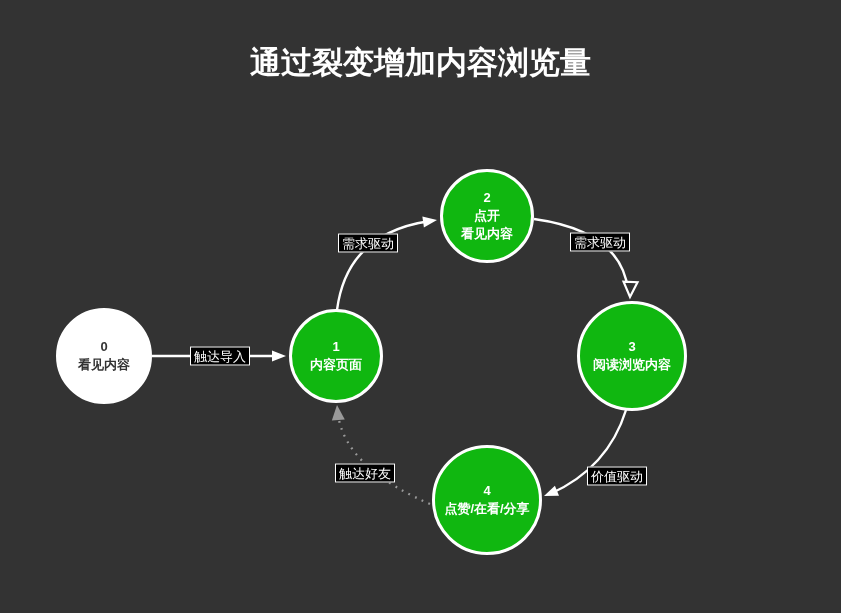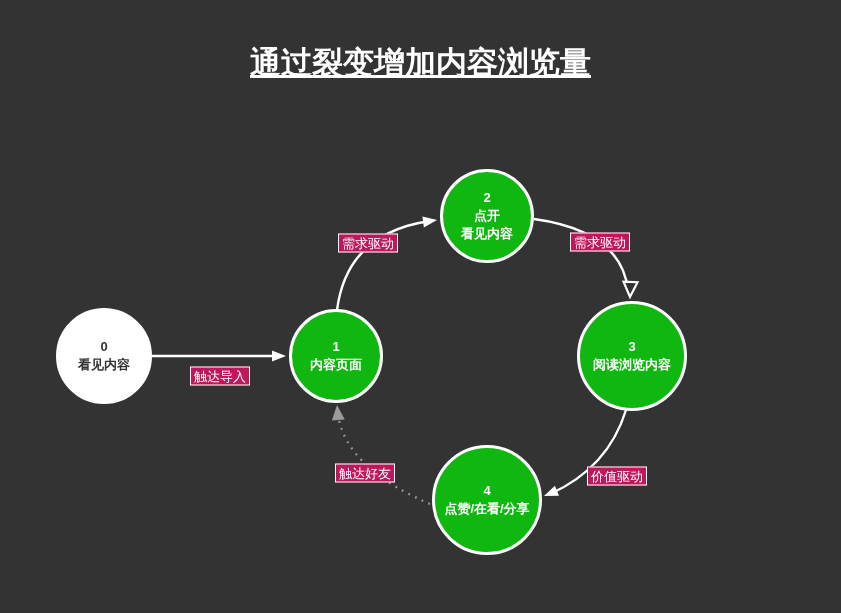--- a/index.html
+++ b/index.html
@@ -7,21 +7,21 @@
     width:841px; height:613px;
     background:#333333;
     font-family:"Liberation Sans", sans-serif;
     position:relative;
     overflow:hidden;
   }
   .stage { position:absolute; inset:0; }
   .title {
     position:absolute; top:42px; left:0; width:100%;
     text-align:center; color:#ffffff;
-    font-size:31px; font-weight:bold;text-decoration:underline;
+    font-size:31px; font-weight:bold;
   }
   svg.edges { position:absolute; left:0; top:0; }
   .edge-line { stroke:#ffffff; stroke-width:2.4; fill:none; }
   .edge-dotted {
     stroke:#9a9a9a; stroke-width:2.3; fill:none;
     stroke-dasharray:1.8 5.6; stroke-linecap:butt;
   }
   .arrow-solid { fill:#ffffff; }
   .arrow-gray { fill:#9a9a9a; }
   .arrow-hollow { fill:#333333; stroke:#ffffff; stroke-width:2.2; }
@@ -34,24 +34,24 @@
   }
   .node.green { background:#10b710; }
   .node.white { background:#ffffff; color:#333333; }
   .node-seed  { left:56px;  top:308px; width:96px;  height:96px; }
   .node-see   { left:289px; top:309px; width:94px;  height:94px; }
   .node-open  { left:440px; top:169px; width:94px;  height:94px; }
   .node-read  { left:577px; top:301px; width:110px; height:110px; }
   .node-share { left:432px; top:445px; width:110px; height:110px; }
   .edge-label {
     position:absolute; transform:translate(-50%,-50%);
-    border:1px solid #ffffff; background:#be185d; color:#ffffff;
+    border:1px solid #ffffff; background:#000000; color:#ffffff;
     font-size:13px; line-height:15px; padding:1px 3px; white-space:nowrap;
   }
-  .label-reach-import  { left:220px; top:376px; }
+  .label-reach-import  { left:220px; top:356px; }
   .label-demand-1      { left:368px; top:243px; }
   .label-demand-2      { left:600px; top:242px; }
   .label-value-driven  { left:617px; top:476px; }
   .label-reach-friends { left:365px; top:473px;text-align:center; }
 </style>
 </head>
 <body>
 
 <div class="stage">
 

